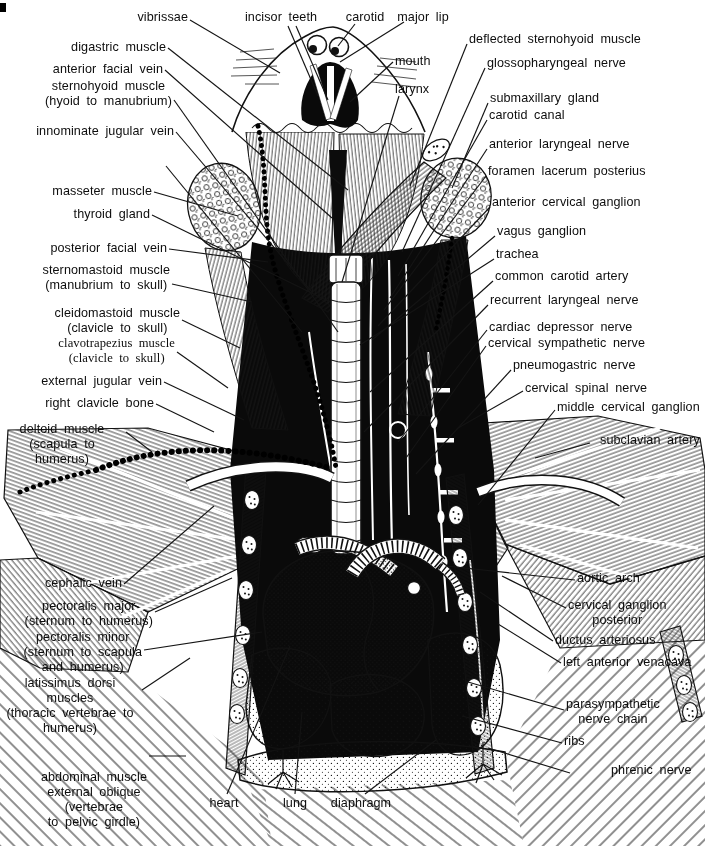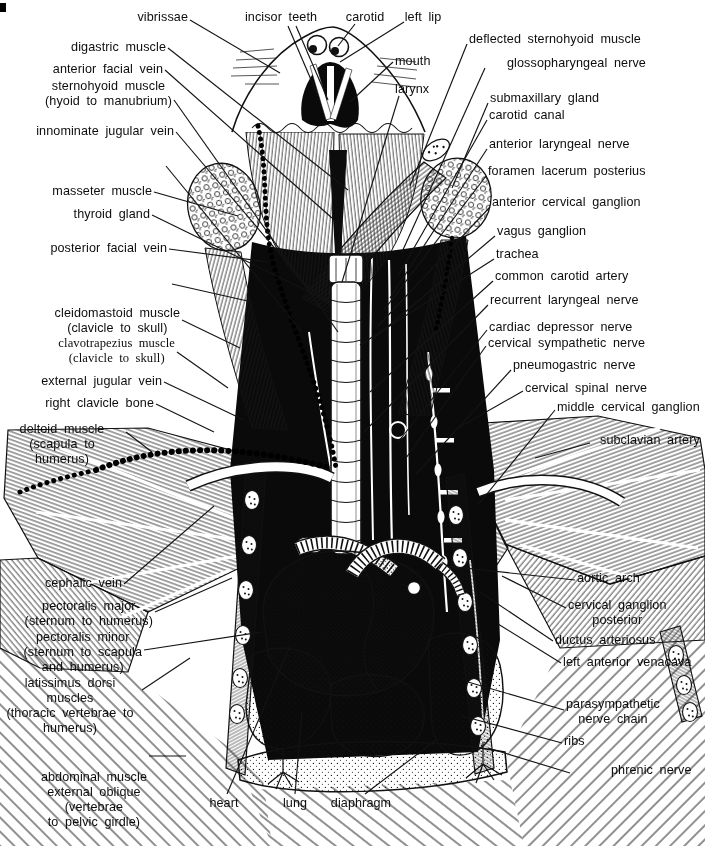--- a/index.html
+++ b/index.html
@@ -324,31 +324,33 @@
         <line x1="227" y1="794" x2="290" y2="646"></line>
         <line x1="295" y1="794" x2="302" y2="712"></line>
         <line x1="365" y1="794" x2="436" y2="740"></line>
       </g>
 </svg>
 
 <div class="labels" id="fig-labels">
       <div class="lbl" style="top: 10px; right: 517px; text-align: right;">vibrissae</div>
       <div class="lbl" style="top: 10px; left: 281px; transform: translateX(-50%); text-align: center;">incisor teeth</div>
       <div class="lbl" style="top: 10px; left: 365px; transform: translateX(-50%); text-align: center;">carotid</div>
-      <div class="lbl" style="top: 10px; left: 423px; transform: translateX(-50%); text-align: center;">left lip</div>
+      <div class="lbl" style="top: 10px; left: 423px; transform: translateX(-50%); text-align: center;">major lip</div>
       <div class="lbl" style="top: 54px; left: 395px;">mouth</div>
       <div class="lbl" style="top: 82px; left: 395px;">larynx</div>
       <div class="lbl" style="top: 40px; right: 539px; text-align: right;">digastric muscle</div>
       <div class="lbl" style="top: 62px; right: 542px; text-align: right;">anterior facial vein</div>
       <div class="lbl" style="top: 79px; right: 533px; text-align: center;">sternohyoid muscle
 (hyoid to manubrium)</div>
       <div class="lbl" style="top: 124px; right: 531px; text-align: right;">innominate jugular vein</div>
       <div class="lbl" style="top: 184px; right: 553px; text-align: right;">masseter muscle</div>
       <div class="lbl" style="top: 207px; right: 555px; text-align: right;">thyroid gland</div>
       <div class="lbl" style="top: 241px; right: 538px; text-align: right;">posterior facial vein</div>
+      <div class="lbl" style="top: 263px; right: 535px; text-align: center;">sternomastoid muscle
+(manubrium to skull)</div>
       <div class="lbl" style="top: 306px; right: 525px; text-align: center;">cleidomastoid muscle
 (clavicle to skull)</div>
       <div class="lbl" style="top: 336px; right: 530px; text-align: center; font-family: Liberation Serif, serif;">clavotrapezius muscle
 (clavicle to skull)</div>
       <div class="lbl" style="top: 374px; right: 543px; text-align: right;">external jugular vein</div>
       <div class="lbl" style="top: 396px; right: 551px; text-align: right;">right clavicle bone</div>
       <div class="lbl" style="top: 422px; right: 581px; text-align: center;">deltoid muscle
 (scapula to humerus)</div>
       <div class="lbl" style="top: 576px; right: 583px; text-align: right;">cephalic vein</div>
       <div class="lbl" style="top: 599px; right: 552px; text-align: center;">pectoralis major
@@ -357,21 +359,21 @@
 (sternum to scapula
 and humerus)</div>
       <div class="lbl" style="top: 676px; right: 565px; text-align: center;">latissimus dorsi muscles
 (thoracic vertebrae to
 humerus)</div>
       <div class="lbl" style="top: 770px; right: 558px; text-align: center;">abdominal muscle
 external oblique
 (vertebrae
 to pelvic girdle)</div>
       <div class="lbl" style="top: 32px; left: 469px;">deflected sternohyoid muscle</div>
-      <div class="lbl" style="top: 56px; left: 507px;">glossopharyngeal nerve</div>
+      <div class="lbl" style="top: 56px; left: 487px;">glossopharyngeal nerve</div>
       <div class="lbl" style="top: 91px; left: 490px;">submaxillary gland</div>
       <div class="lbl" style="top: 108px; left: 489px;">carotid canal</div>
       <div class="lbl" style="top: 137px; left: 489px;">anterior laryngeal nerve</div>
       <div class="lbl" style="top: 164px; left: 488px;">foramen lacerum posterius</div>
       <div class="lbl" style="top: 195px; left: 492px;">anterior cervical ganglion</div>
       <div class="lbl" style="top: 224px; left: 497px;">vagus ganglion</div>
       <div class="lbl" style="top: 247px; left: 496px;">trachea</div>
       <div class="lbl" style="top: 269px; left: 495px;">common carotid artery</div>
       <div class="lbl" style="top: 293px; left: 490px;">recurrent laryngeal nerve</div>
       <div class="lbl" style="top: 320px; left: 489px;">cardiac depressor nerve</div>

